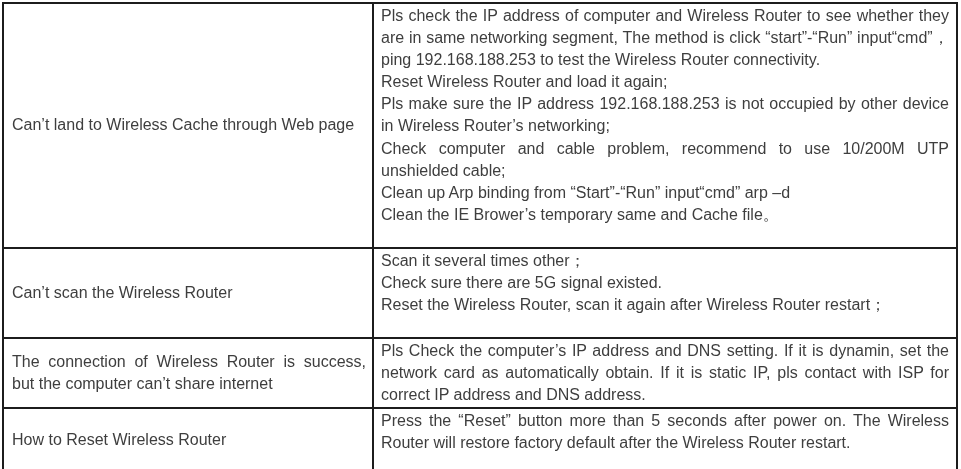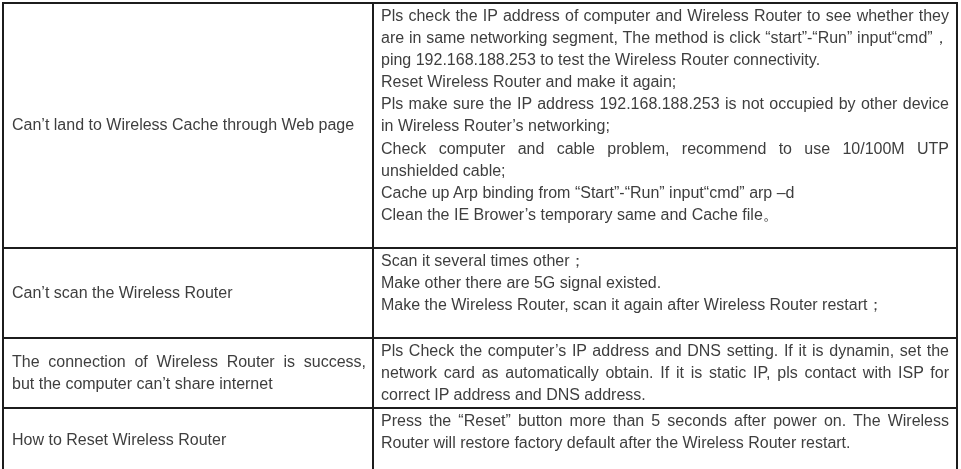--- a/index.html
+++ b/index.html
@@ -51,33 +51,33 @@
   <table class="doc-table">
     <colgroup>
       <col style="width:370px">
       <col style="width:584px">
     </colgroup>
     <tbody id="table-body">
         <tr style="height: 245px;">
           <td class="problem-cell"><span>Can’t land to Wireless Cache through Web page</span></td>
           <td class="solution-cell">
             <p>Pls check the IP address of computer and Wireless Router to see whether they are in same networking segment, The method is click “start”-“Run” input“cmd”，ping 192.168.188.253 to test the Wireless Router connectivity.</p>
-            <p>Reset Wireless Router and make it again;</p>
+            <p>Reset Wireless Router and load it again;</p>
             <p>Pls make sure the IP address 192.168.188.253 is not occupied by other device in Wireless Router’s networking;</p>
-            <p>Check computer and cable problem, recommend to use 10/100M UTP unshielded cable;</p>
-            <p>Cache up Arp binding from “Start”-“Run” input“cmd” arp –d</p>
+            <p>Check computer and cable problem, recommend to use 10/200M UTP unshielded cable;</p>
+            <p>Clean up Arp binding from “Start”-“Run” input“cmd” arp –d</p>
             <p>Clean the IE Brower’s temporary same and Cache file。</p>
           </td>
         </tr>
         <tr style="height: 90px;">
           <td class="problem-cell"><span>Can’t scan the Wireless Router</span></td>
           <td class="solution-cell">
             <p>Scan it several times other；</p>
-            <p>Make other there are 5G signal existed.</p>
-            <p>Make the Wireless Router, scan it again after Wireless Router restart；</p>
+            <p>Check sure there are 5G signal existed.</p>
+            <p>Reset the Wireless Router, scan it again after Wireless Router restart；</p>
           </td>
         </tr>
         <tr style="height: 66px;">
           <td class="problem-cell"><span>The connection of Wireless Router is success, but the computer can’t share internet</span></td>
           <td class="solution-cell">
             <p>Pls Check the computer’s IP address and DNS setting. If it is dynamin, set the network card as automatically obtain. If it is static IP, pls contact with ISP for correct IP address and DNS address.</p>
           </td>
         </tr>
         <tr style="height: 63px;">
           <td class="problem-cell"><span>How to Reset Wireless Router</span></td>

